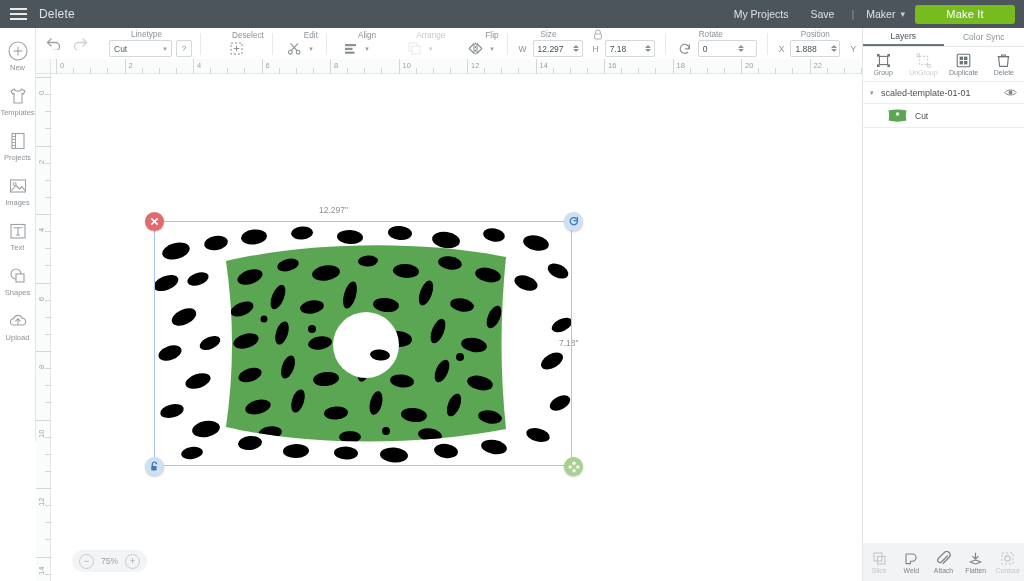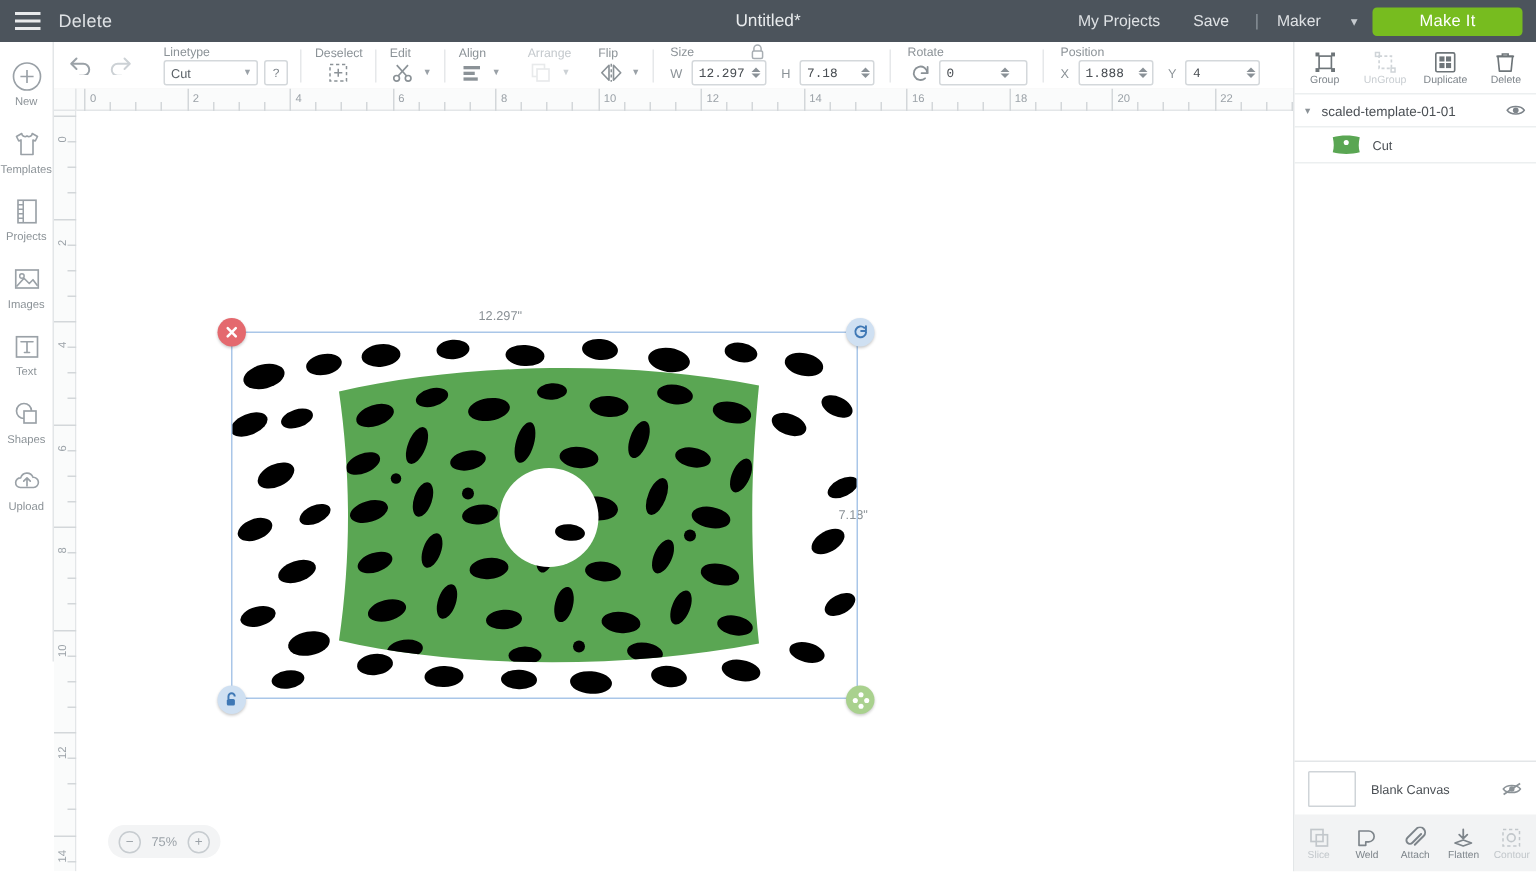--- a/index.html
+++ b/index.html
@@ -20,39 +20,39 @@
     justify-content:center;align-items:center;gap:3px;cursor:pointer;}
   .hamburger i{display:block;width:17px;height:2px;background:#e8eaec;}
   .topbar .canvas-label{color:#dfe2e5;font-size:12px;margin-left:3px;letter-spacing:.2px;}
   .topbar .doc-title{
     position:absolute;left:0;right:0;text-align:center;color:#e9ecee;
     font-size:11.5px;pointer-events:none;
   }
   .topbar .right{margin-left:auto;display:flex;align-items:center;gap:0;padding-right:9px;}
   .topbar .right a{color:#dfe2e5;font-size:10.5px;text-decoration:none;padding:0 11px;cursor:pointer;}
   .topbar .sep{color:#8d959c;font-size:11px;padding:0 6px;}
-  .machine{color:#dfe2e5;font-size:10.5px;display:flex;align-items:center;gap:20px;
+  .machine{color:#dfe2e5;font-size:10.5px;display:flex;align-items:center;gap:5px;
     padding:0 10px 0 6px;cursor:pointer;}
   .machine .chev{font-size:9px;color:#c6cbd0;}
   .makeit{
     background:#77bc1f;color:#fff;font-size:11px;border:none;border-radius:3px;
     height:19px;width:100px;cursor:pointer;letter-spacing:.2px;
   }
 
   
   .edittoolbar{
     position:absolute;left:36px;top:28px;width:988px;height:31px;
     background:#fff;border-bottom:1px solid #e3e6e8;display:flex;align-items:stretch;
   }
   .tb-group{display:flex;flex-direction:column;justify-content:center;
     padding:0 9px;position:relative;}
   .tb-group.bordered:after{content:"";position:absolute;right:0;top:5px;bottom:4px;
     width:1px;background:#e6e8ea;}
   .tb-label{font-size:8.2px;color:#8b9297;line-height:9px;margin-bottom:1px;
-    white-space:nowrap;}
+    white-space:nowrap;margin-left:22px;}
   .tb-label.dim{color:#c4c9cd;}
   .tb-row{display:flex;align-items:center;gap:4px;}
   .undoredo{display:flex;align-items:center;gap:10px;padding:0 12px 0 10px;}
   .arrow-ic{font-size:15px;color:#9aa1a7;cursor:pointer;line-height:1;}
   .arrow-ic.dim{color:#ccd1d5;}
   .mini-select{
     border:1px solid #d4d8db;border-radius:2px;height:15px;min-width:50px;
     display:flex;align-items:center;justify-content:space-between;
     padding:0 3px 0 4px;font-size:8.5px;color:#5a6167;background:#fff;cursor:pointer;
   }
@@ -63,21 +63,21 @@
   }
   .swatch-line{width:17px;height:15px;display:flex;align-items:center;justify-content:center;cursor:pointer;}
   .icon-btn{width:17px;height:16px;display:flex;align-items:center;justify-content:center;cursor:pointer;}
   .icon-btn.dim{opacity:.38;cursor:default;}
   .caret{font-size:6px;color:#9aa1a7;margin-left:1px;}
   .numfield{
     display:flex;align-items:center;border:1px solid #d4d8db;border-radius:2px;
     height:15px;background:#fff;padding:0 1px 0 4px;
   }
   .numfield input{
-    border:none;outline:none;font-family:Liberation Mono, monospace;font-size:8.5px;
+    border:none;outline:none;font-family:Liberation Sans, sans-serif;font-size:8.5px;
     color:#4a4f54;width:34px;background:transparent;padding:0;
   }
   .spin{display:flex;flex-direction:column;justify-content:center;align-items:center;
     width:9px;gap:1px;cursor:pointer;}
   .spin b{display:block;width:0;height:0;border-left:3px solid transparent;
     border-right:3px solid transparent;}
   .spin b.up{border-bottom:3px solid #8a9197;}
   .spin b.dn{border-top:3px solid #8a9197;}
   .axis{font-size:8.5px;color:#8b9297;margin-right:2px;}
   .lockwrap{display:flex;align-items:center;justify-content:center;margin-bottom:0px;}
@@ -187,21 +187,20 @@
 
 <div id="app">
 
   <div class="topbar">
     <div class="hamburger">
       <i></i>
         <i></i>
         <i></i>
     </div>
     <span class="canvas-label">Delete</span>
-    <div class="doc-title">Untitled*</div>
     <div class="right">
       <a>My Projects</a>
       <a>Save</a>
       <span class="sep">|</span>
       <div class="machine">
         <span>Maker</span>
         <span class="chev">▾</span>
       </div>
       <button class="makeit">Make It</button>
     </div>
@@ -669,20 +668,24 @@
 
       <div class="zoompill">
         <span class="zcircle">−</span>
         <span>75%</span>
         <span class="zcircle">+</span>
       </div>
     </div>
   </div>
 
   <div class="rightpanel">
+    <div class="rp-tabs">
+      <div class="rp-tab active">Layers</div>
+      <div class="rp-tab">Color Sync</div>
+    </div>
 
     <div class="rp-actions">
       <div class="rp-act">
         <svg width="15" height="15" viewBox="0 0 15 15">
             <rect x="3.4" y="3.4" width="8.2" height="8.2" fill="none" stroke="#6e7579" stroke-width="1.1"></rect>
             <rect x="1" y="1" width="2.6" height="2.6" fill="#6e7579"></rect>
             <rect x="11.4" y="1" width="2.6" height="2.6" fill="#6e7579"></rect>
             <rect x="1" y="11.4" width="2.6" height="2.6" fill="#6e7579"></rect>
             <rect x="11.4" y="11.4" width="2.6" height="2.6" fill="#6e7579"></rect>
           </svg>
@@ -731,31 +734,20 @@
     <div class="sub-row">
       <span class="chip">
         <svg width="21" height="13" viewBox="0 0 21 13">
             <path d="M1.5 1.5 C7 0 14 0 19.5 1.5 C18.6 5.5 18.6 8.5 19.5 11.5 C14 13 7 13 1.5 11.5 C2.4 8.5 2.4 5.5 1.5 1.5 Z" fill="#5aa653"></path>
             <circle cx="10.5" cy="5" r="1.7" fill="#fff"></circle>
           </svg>
       </span>
       <span class="sub-label">Cut</span>
     </div>
 
-    <div class="canvas-row">
-      <span class="canvas-thumb"></span>
-      <span class="lbl">Blank Canvas</span>
-      <span class="eye">
-        <svg width="14" height="10" viewBox="0 0 14 10">
-            <path d="M1.2 5 C3.4 1.8 10.4 1.8 12.6 5 C10.4 8.2 3.4 8.2 1.2 5 Z" fill="none" stroke="#8b9297" stroke-width="1"></path>
-            <circle cx="6.9" cy="5" r="1.8" fill="#8b9297"></circle>
-            <line x1="1.4" y1="8.6" x2="12.4" y2="1.4" stroke="#8b9297" stroke-width="1.2"></line>
-          </svg>
-      </span>
-    </div>
 
     <div class="bottom-tools">
       <div class="bt dim">
         <svg width="15" height="15" viewBox="0 0 15 15">
             <rect x="2" y="2" width="8" height="8" fill="none" stroke="#c2c7cb" stroke-width="1.1"></rect>
             <rect x="5.5" y="5.5" width="7.5" height="7.5" fill="none" stroke="#c2c7cb" stroke-width="1.1"></rect>
           </svg>
         <span class="lbl">Slice</span>
       </div>
       <div class="bt">

